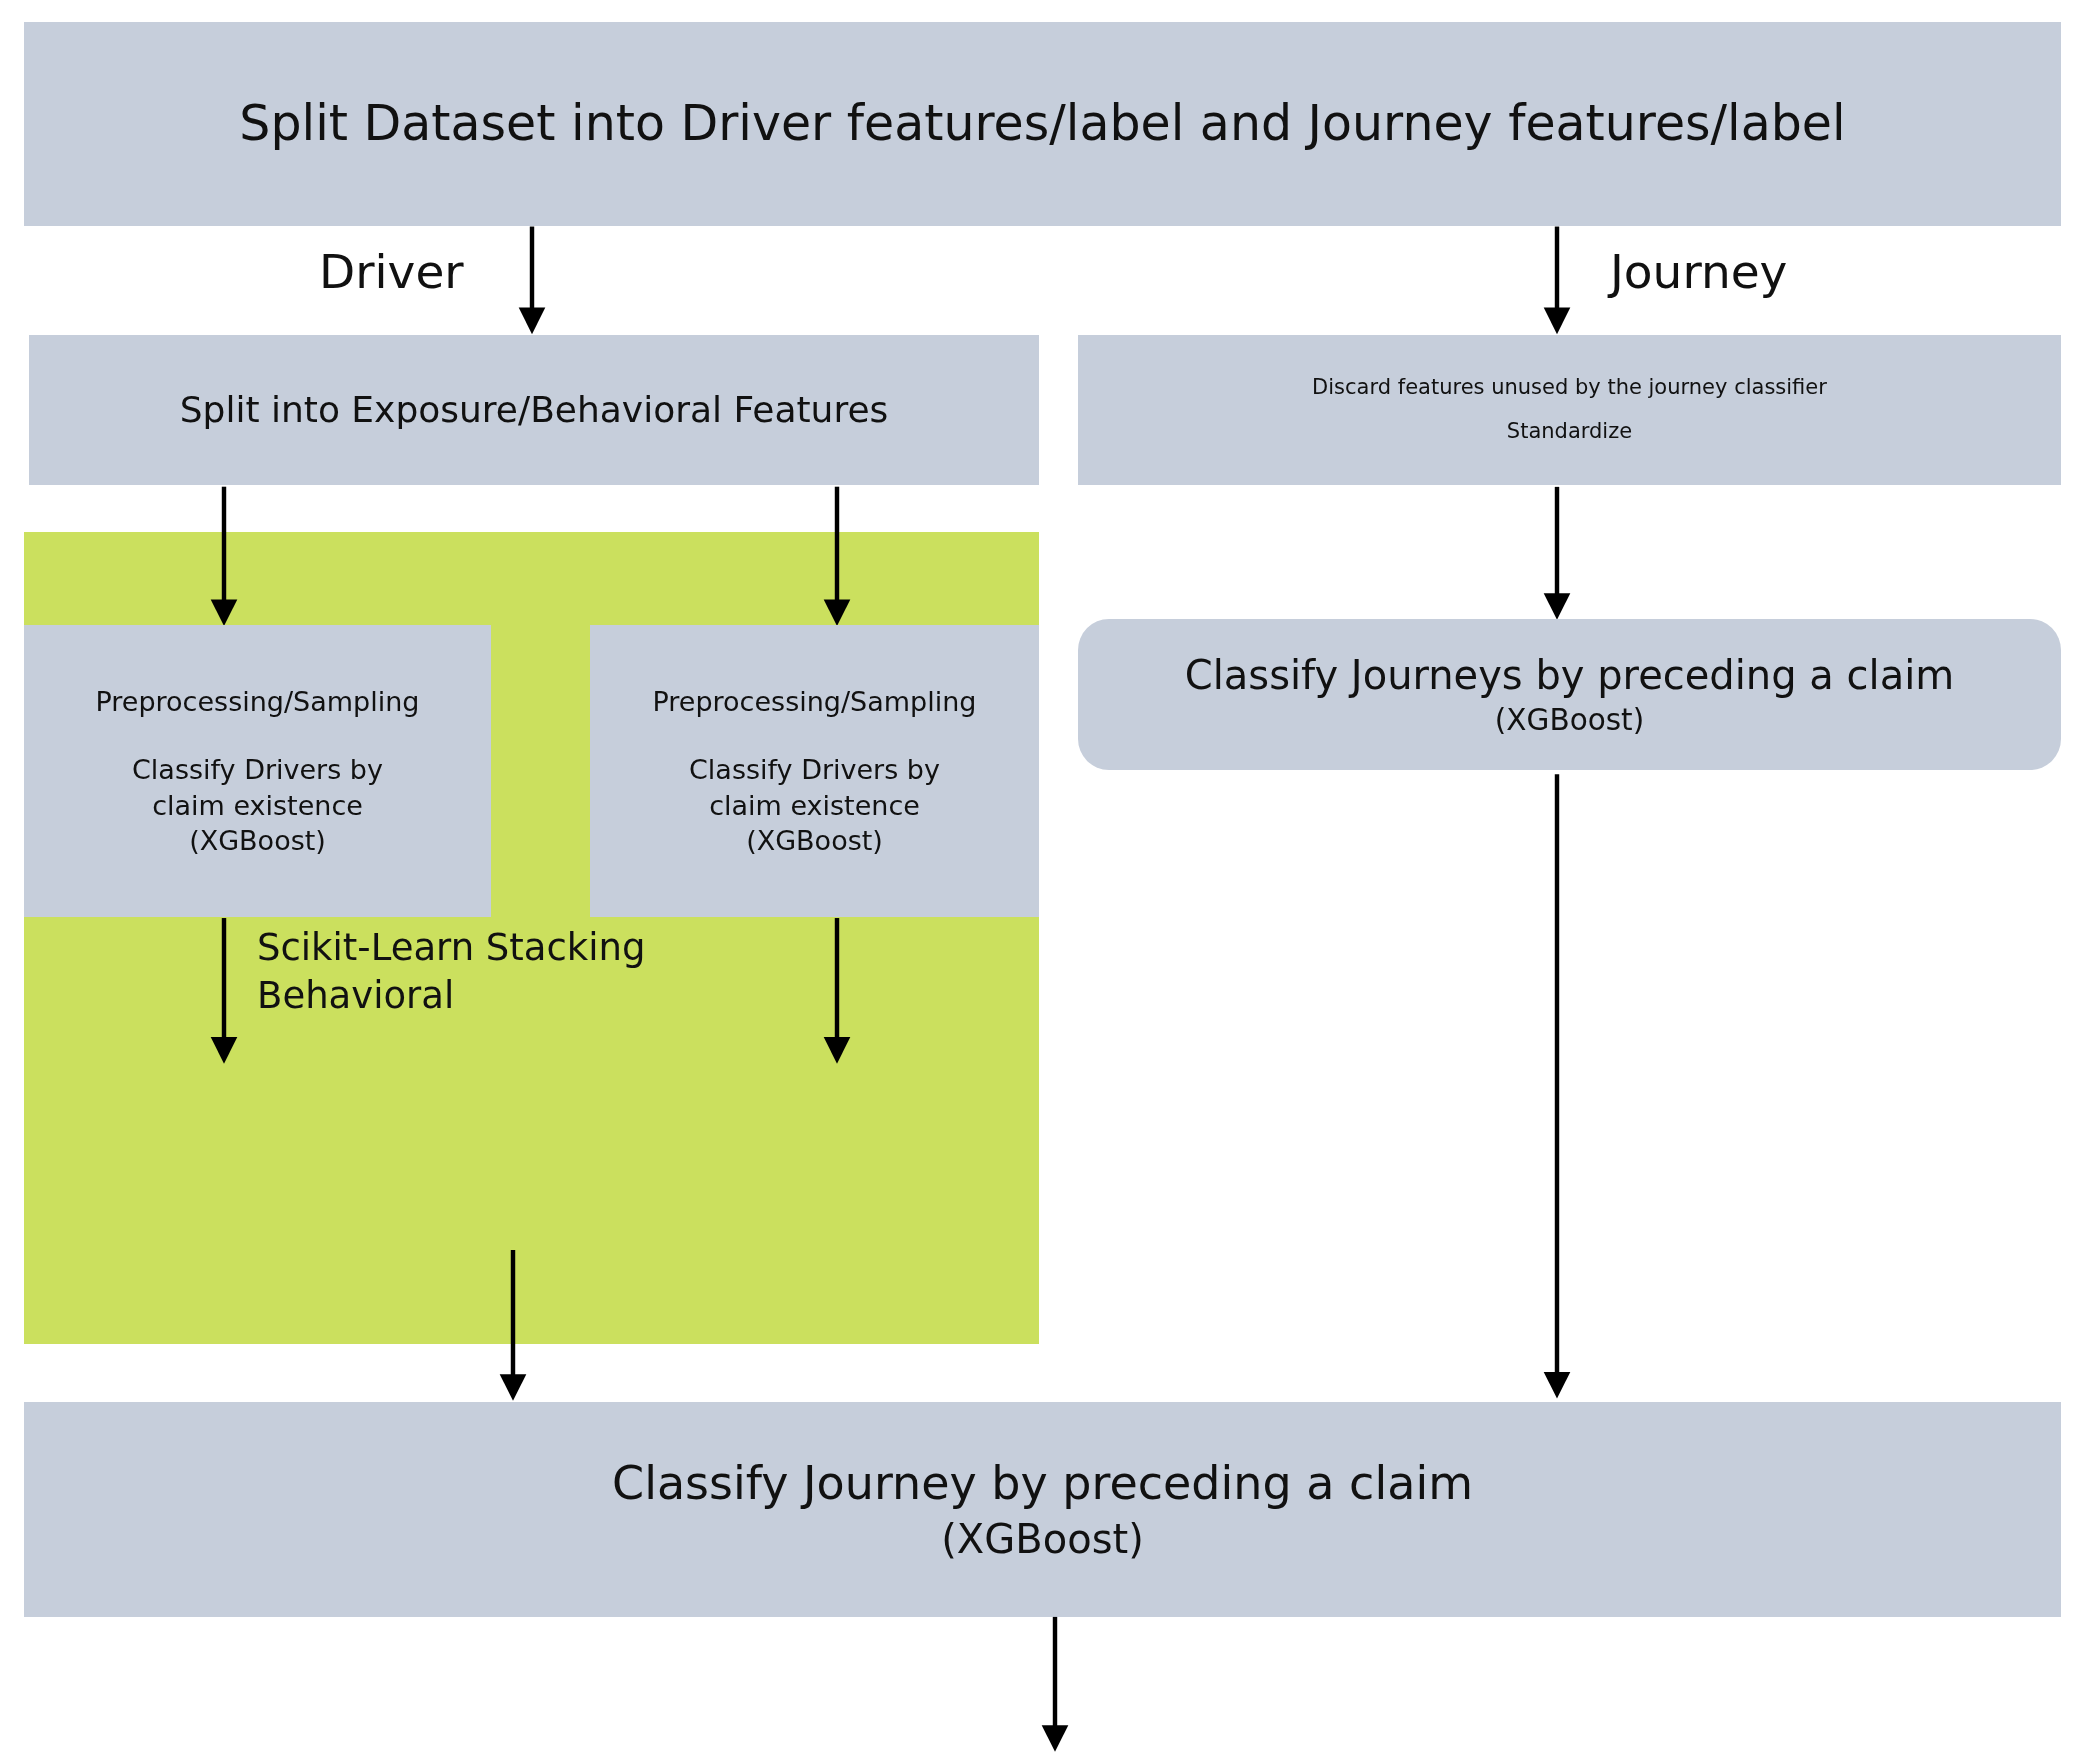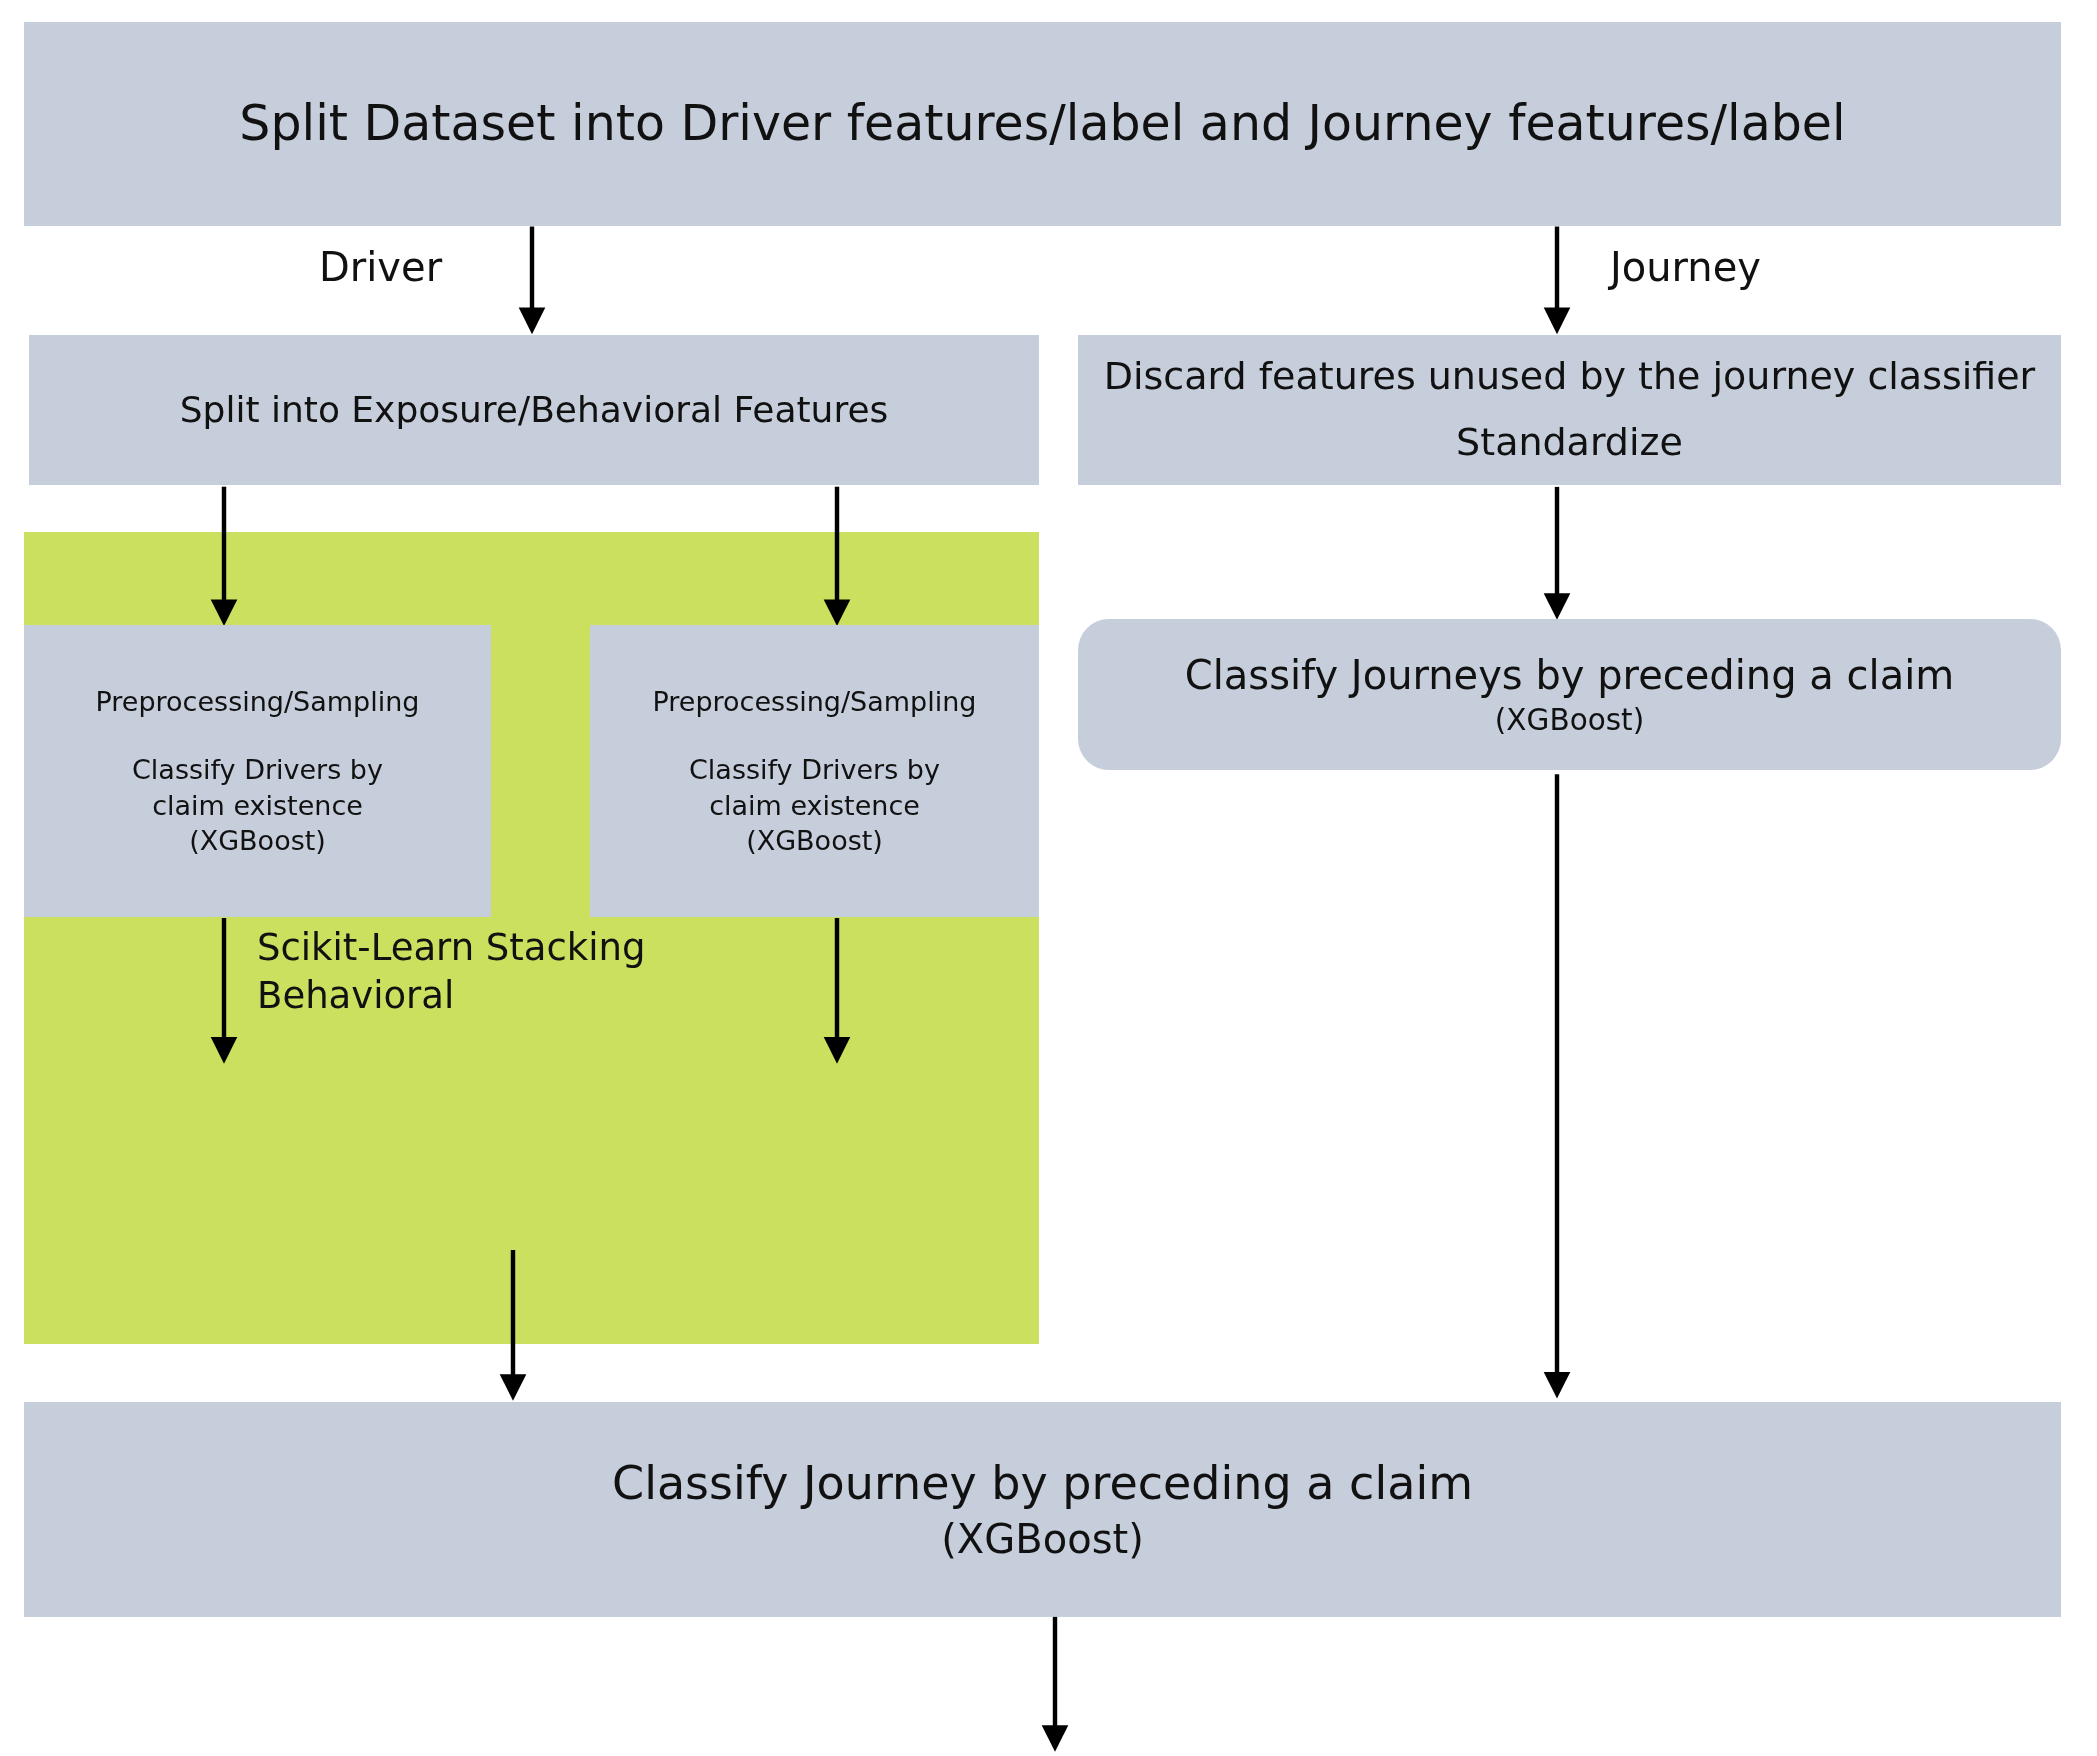--- a/index.html
+++ b/index.html
@@ -31,35 +31,35 @@
 
   
   #box-split-dataset {
     left: 24px; top: 22px; width: 2037px; height: 204px;
     font-size: 49px;
   }
 
   
   .branch-label {
     position: absolute;
-    font-size: 40px;
+    font-size: 47px;
     color: #111111;
     white-space: nowrap;
   }
   #label-driver  { left: 319px;  top: 244px; }
   #label-journey { left: 1610px; top: 244px; }
 
   
   #box-split-exposure {
     left: 29px; top: 335px; width: 1010px; height: 150px;
     font-size: 36px;
   }
   #box-discard-features {
     left: 1078px; top: 335px; width: 983px; height: 150px;
-    font-size: 38px;
+    font-size: 21px;
   }
   #box-discard-features .line1 { margin-bottom: 16.7px; }
 
   
   #box-stacking-container {
     left: 24px; top: 532px; width: 1015px; height: 812px;
   }
   
   #label-stacking-classifier {
     position: absolute;

